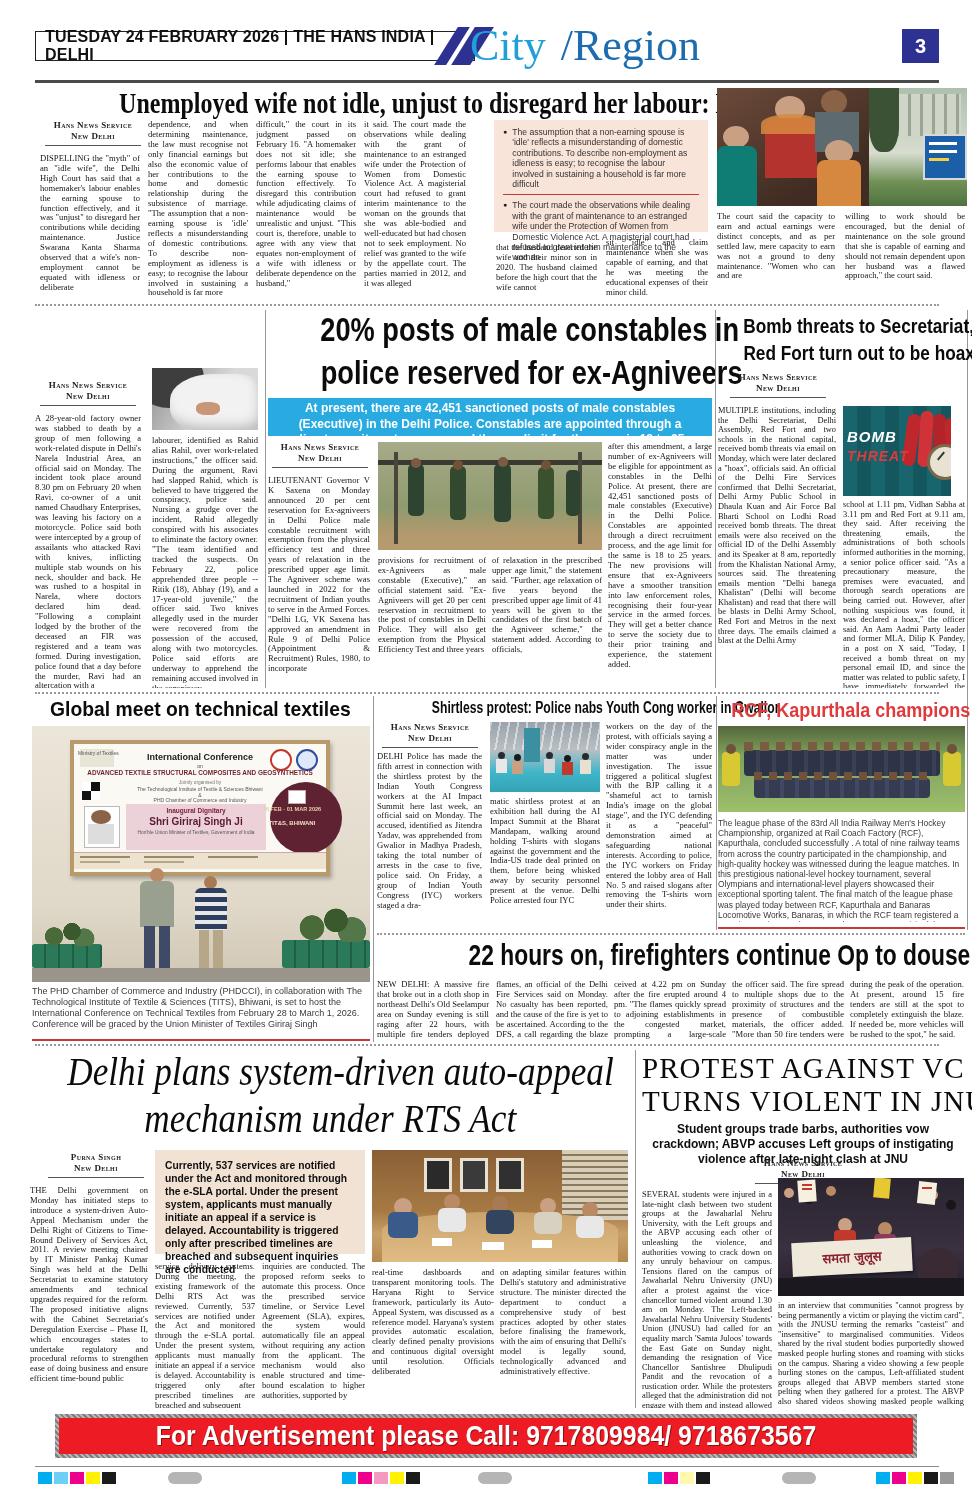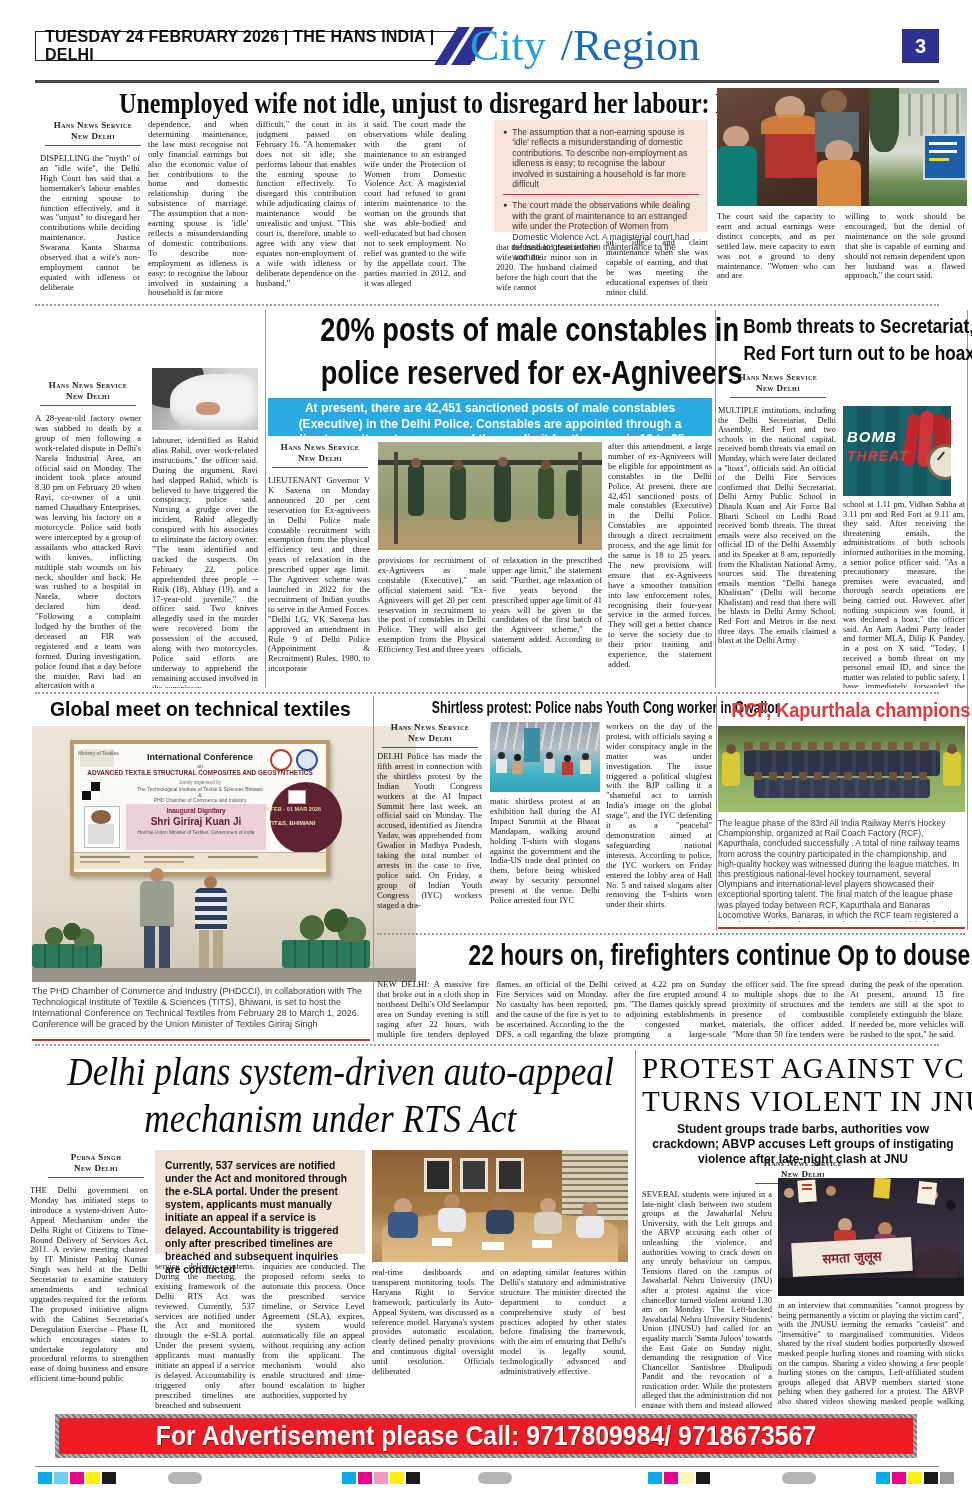--- a/index.html
+++ b/index.html
@@ -188,42 +188,42 @@
     <div class="billtxt" style="left:4px;top:42px;width:66px;text-align:left;color:#e03a3c;font-weight:bold;font-size:14px;font-style:italic;letter-spacing:1px;">THREAT</div>
   </div>
   <div class="bc" style="left:718px;top:406px;width:118px;height:282px;font-size:8.4px;line-height:9.6px;">MULTIPLE institutions, including the Delhi Secretariat, Delhi Assembly, Red Fort and two schools in the national capital, received bomb threats via email on Monday, which were later declared a "hoax", officials said. An official of the Delhi Fire Services confirmed that Delhi Secretariat, Delhi Army Public School in Dhaula Kuan and Air Force Bal Bharti School on Lodhi Road received bomb threats. The threat emails were also received on the official ID of the Delhi Assembly and its Speaker at 8 am, reportedly from the Khalistan National Army, sources said. The threatening emails mention "Delhi banega Khalistan" (Delhi will become Khalistan) and read that there will be blasts in Delhi Army School, Red Fort and Metros in the next three days. The emails claimed a blast at the Delhi Army</div>
   <div class="bc" style="left:843px;top:500px;width:122px;height:188px;font-size:8.4px;line-height:9.6px;">school at 1.11 pm, Vidhan Sabha at 3.11 pm and Red Fort at 9.11 am, they said. After receiving the threatening emails, the administrations of both schools informed authorities in the morning, a senior police officer said. "As a precautionary measure, the premises were evacuated, and thorough search operations are being carried out. However, after nothing suspicious was found, it was declared a hoax," the officer said. An Aam Aadmi Party leader and former MLA, Dilip K Pandey, in a post on X said, "Today, I received a bomb threat on my personal email ID, and since the matter was related to public safety, I have immediately forwarded the email to Delhi Police."</div>
 
   <div class="dr" style="left:35px;top:692px;width:904px;"></div>
 
   <div class="hlc" style="left:30px;top:697px;width:340px;font-size:21px;line-height:24px;">
     <span class="sx" style="transform:scaleX(.92);">Global meet on technical textiles</span>
   </div>
-  <div class="ph" style="left:32px;top:726px;width:384px;height:256px;">
+  <div class="ph" style="left:32px;top:726px;width:338px;height:256px;">
     <div style="inset:0;background:linear-gradient(#ece6da,#e0d8c8 70%,#cfc6b4);"></div>
 
     <div style="left:38px;top:14px;width:252px;height:128px;background:#fbf9f4;border:4px solid #b99a6b;box-shadow:2px 3px 4px rgba(0,0,0,.25);">
       <div style="left:6px;top:5px;width:34px;height:18px;background:#e8e4d8;"></div>
       <div class="billtxt" style="left:4px;top:6px;width:60px;font-size:5px;color:#555;text-align:left;">Ministry of Textiles</div>
       <div style="left:196px;top:5px;width:18px;height:18px;border:2px solid #c0392b;border-radius:50%;background:#fff;"></div>
       <div style="left:222px;top:5px;width:18px;height:18px;border:2px solid #2e4e9e;border-radius:50%;background:#dfe8f8;"></div>
       <div class="billtxt" style="top:8px;font-size:9px;font-weight:bold;color:#222;">International Conference</div>
       <div class="billtxt" style="top:19px;font-size:5px;color:#444;">on</div>
       <div class="billtxt" style="top:25px;font-size:6.4px;font-weight:bold;color:#6e1f2e;">ADVANCED TEXTILE STRUCTURAL COMPOSITES AND GEOSYNTHETICS</div>
       <div class="billtxt" style="top:36px;font-size:4.8px;color:#777;">Jointly organised by</div>
       <div class="billtxt" style="top:42px;font-size:5px;color:#555;">The Technological Institute of Textile &amp; Sciences Bhiwani</div>
       <div class="billtxt" style="top:48px;font-size:5px;color:#555;">&amp;</div>
       <div class="billtxt" style="top:53px;font-size:5px;color:#555;">PHD Chamber of Commerce and Industry</div>
       <div style="left:8px;top:38px;width:18px;height:18px;background:conic-gradient(#111 25%,#fff 0 50%,#111 0 75%,#fff 0);"></div>
       <div style="left:10px;top:62px;width:34px;height:40px;background:#fff;border:1px solid #bbb;"></div>
       <div style="left:17px;top:66px;width:20px;height:14px;background:#8a6248;border-radius:50%;"></div>
       <div style="left:14px;top:80px;width:26px;height:20px;background:#ddd;"></div>
       <div style="left:52px;top:60px;width:140px;height:46px;background:#ecd2d8;"></div>
       <div class="billtxt" style="left:52px;width:140px;top:63px;font-size:6.5px;font-weight:bold;color:#7a2040;">Inaugural Dignitary</div>
-      <div class="billtxt" style="left:52px;width:140px;top:72px;font-size:10px;font-weight:bold;color:#5a1a35;">Shri Giriraj Kuan Ji</div>
+      <div class="billtxt" style="left:52px;width:140px;top:72px;font-size:10px;font-weight:bold;color:#5a1a35;">Shri Giriraj Singh Ji</div>
       <div class="billtxt" style="left:52px;width:140px;top:86px;font-size:4.8px;color:#555;">Hon'ble Union Minister of Textiles, Government of India</div>
       <div style="left:196px;top:38px;width:72px;height:72px;background:#5e2233;border-radius:50%;"></div>
       <div style="left:214px;top:46px;width:16px;height:12px;background:#fff;border:1px solid #caa;"></div>
       <div class="billtxt" style="left:186px;width:64px;top:62px;font-size:5.6px;font-weight:bold;color:#e8cfa0;">26 FEB - 01 MAR 2026</div>
       <div class="billtxt" style="left:186px;width:64px;top:76px;font-size:6px;font-weight:bold;color:#f0e0c0;">TIT&amp;S, BHIWANI</div>
       <div style="left:0;top:108px;width:100%;height:16px;background:#ece2ce;border-top:1px solid #caa;"></div>
       <div style="left:6px;top:112px;width:50px;height:2px;background:#9a8a6a;"></div>
       <div style="left:70px;top:112px;width:50px;height:2px;background:#9a8a6a;"></div>
       <div style="left:134px;top:112px;width:50px;height:2px;background:#9a8a6a;"></div>
       <div style="left:6px;top:117px;width:40px;height:2px;background:#b5a888;"></div>

